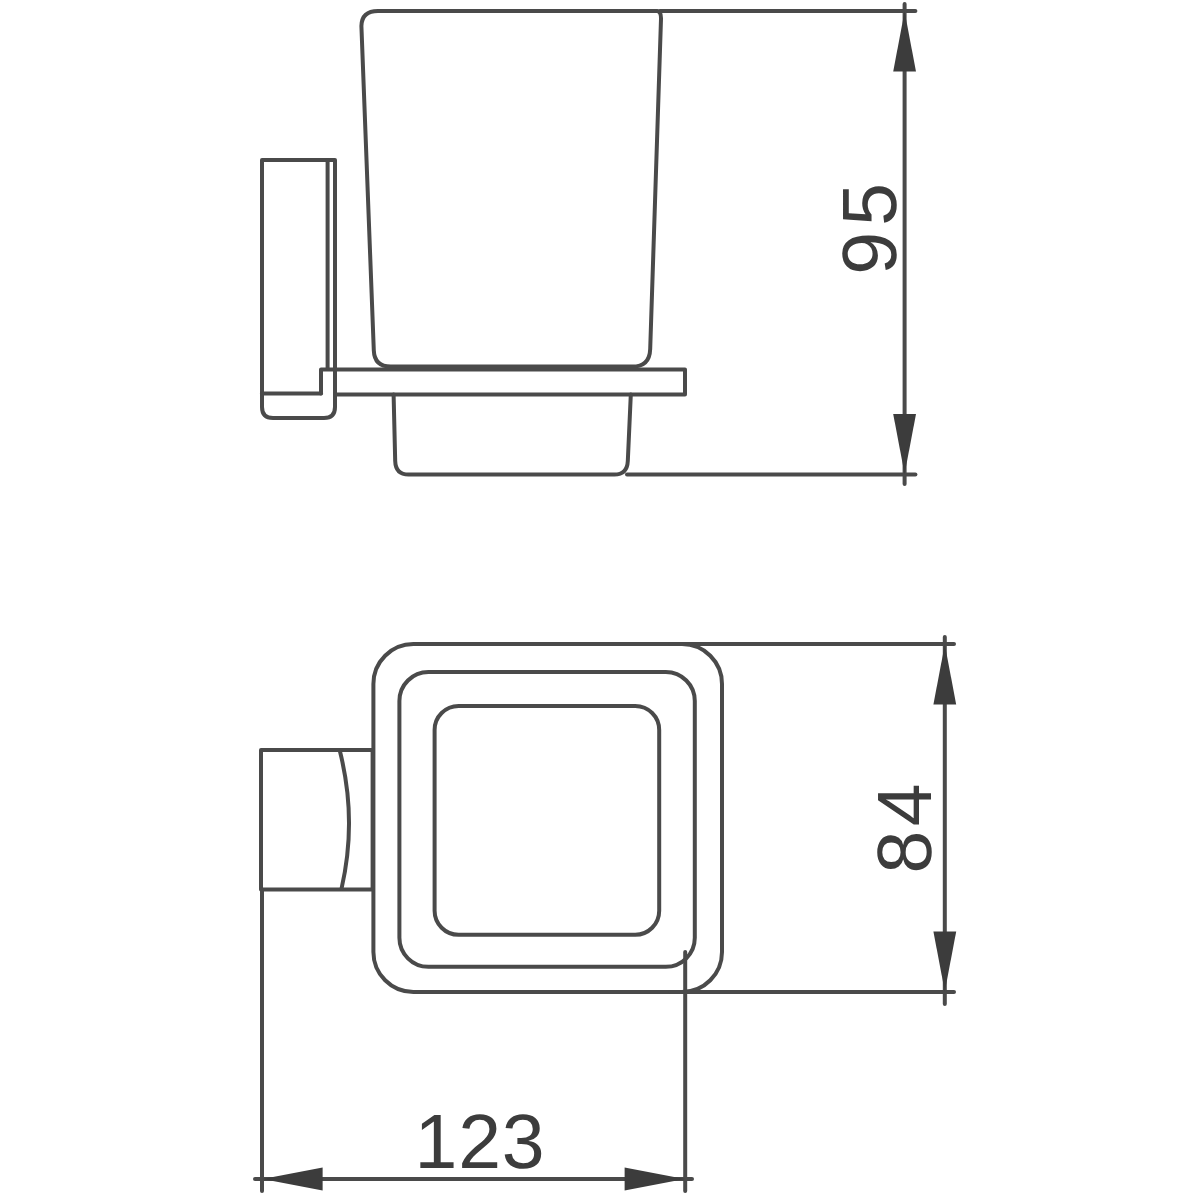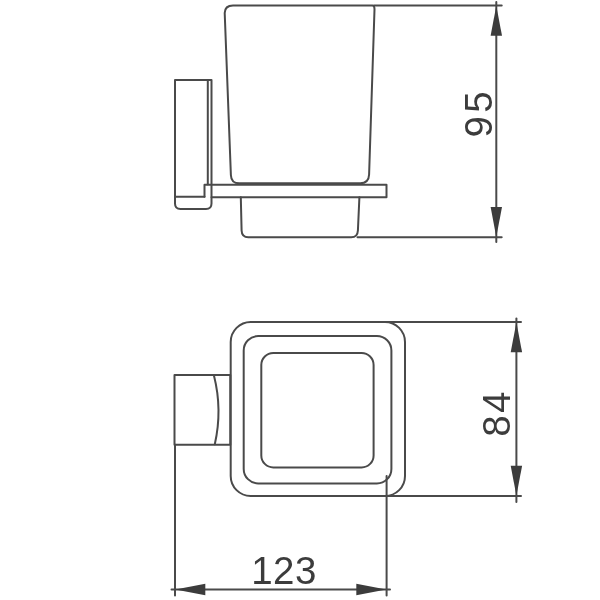--- a/index.html
+++ b/index.html
@@ -1,16 +1,16 @@
 <!DOCTYPE html>
 <html><head>
 <meta charset="utf-8">
 <style>
   html,body{margin:0;padding:0;background:#ffffff;}
-  .page{width:548px;height:600px;position:relative;background:#ffffff;overflow:hidden;margin-left:44px;}
+  .page{width:548px;height:600px;position:relative;background:#ffffff;overflow:hidden;}
   svg text{font-family:"Liberation Sans", sans-serif;fill:#3c3c3c;}
 </style>
 </head>
 <body>
 <div class="page">
 <svg width="600" height="600" viewBox="0 0 600 600" fill="none" stroke="#4a4a4a" stroke-width="2" stroke-linecap="round" stroke-linejoin="round">
 
   <path d="M 180.7,13 Q 180.9,5.5 189,5.5 L 328.6,5.5 Q 330.6,5.7 330.5,9.5 L 325.1,174.5 Q 324.8,183.3 316.2,183.3 L 195.3,183.3 Q 187.2,183.3 186.9,175.2 Z"></path>
 
   <path d="M 131,80 L 167.5,80 L 167.5,203.5 Q 167.5,209 162,209 L 136.5,209 Q 131,209 131,203.5 Z"></path>

